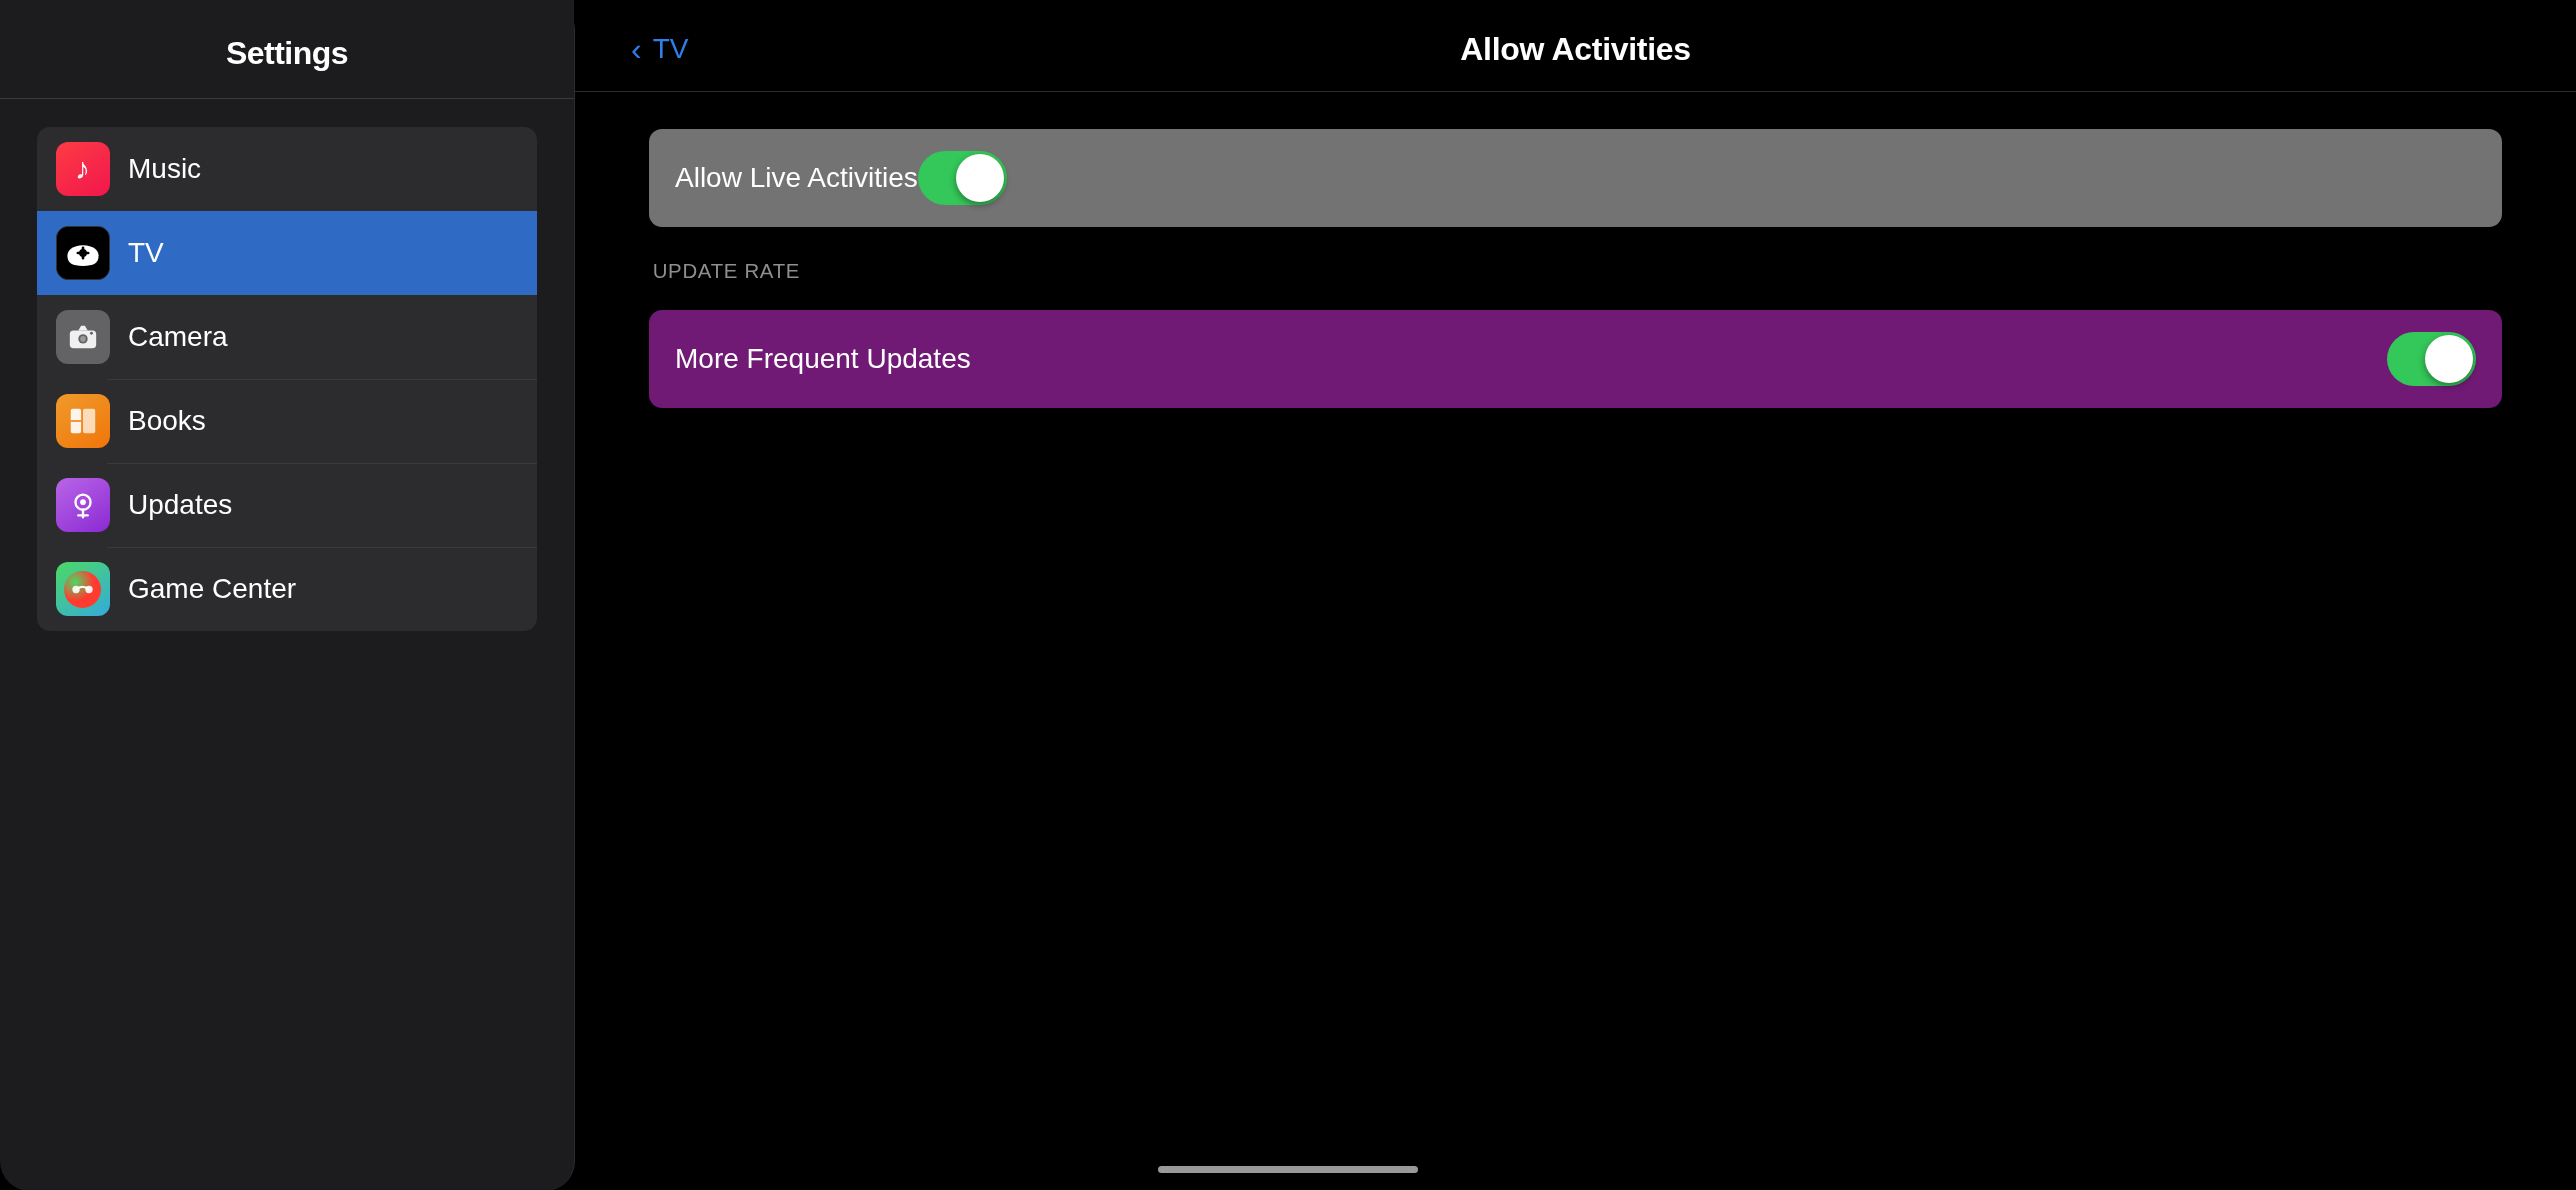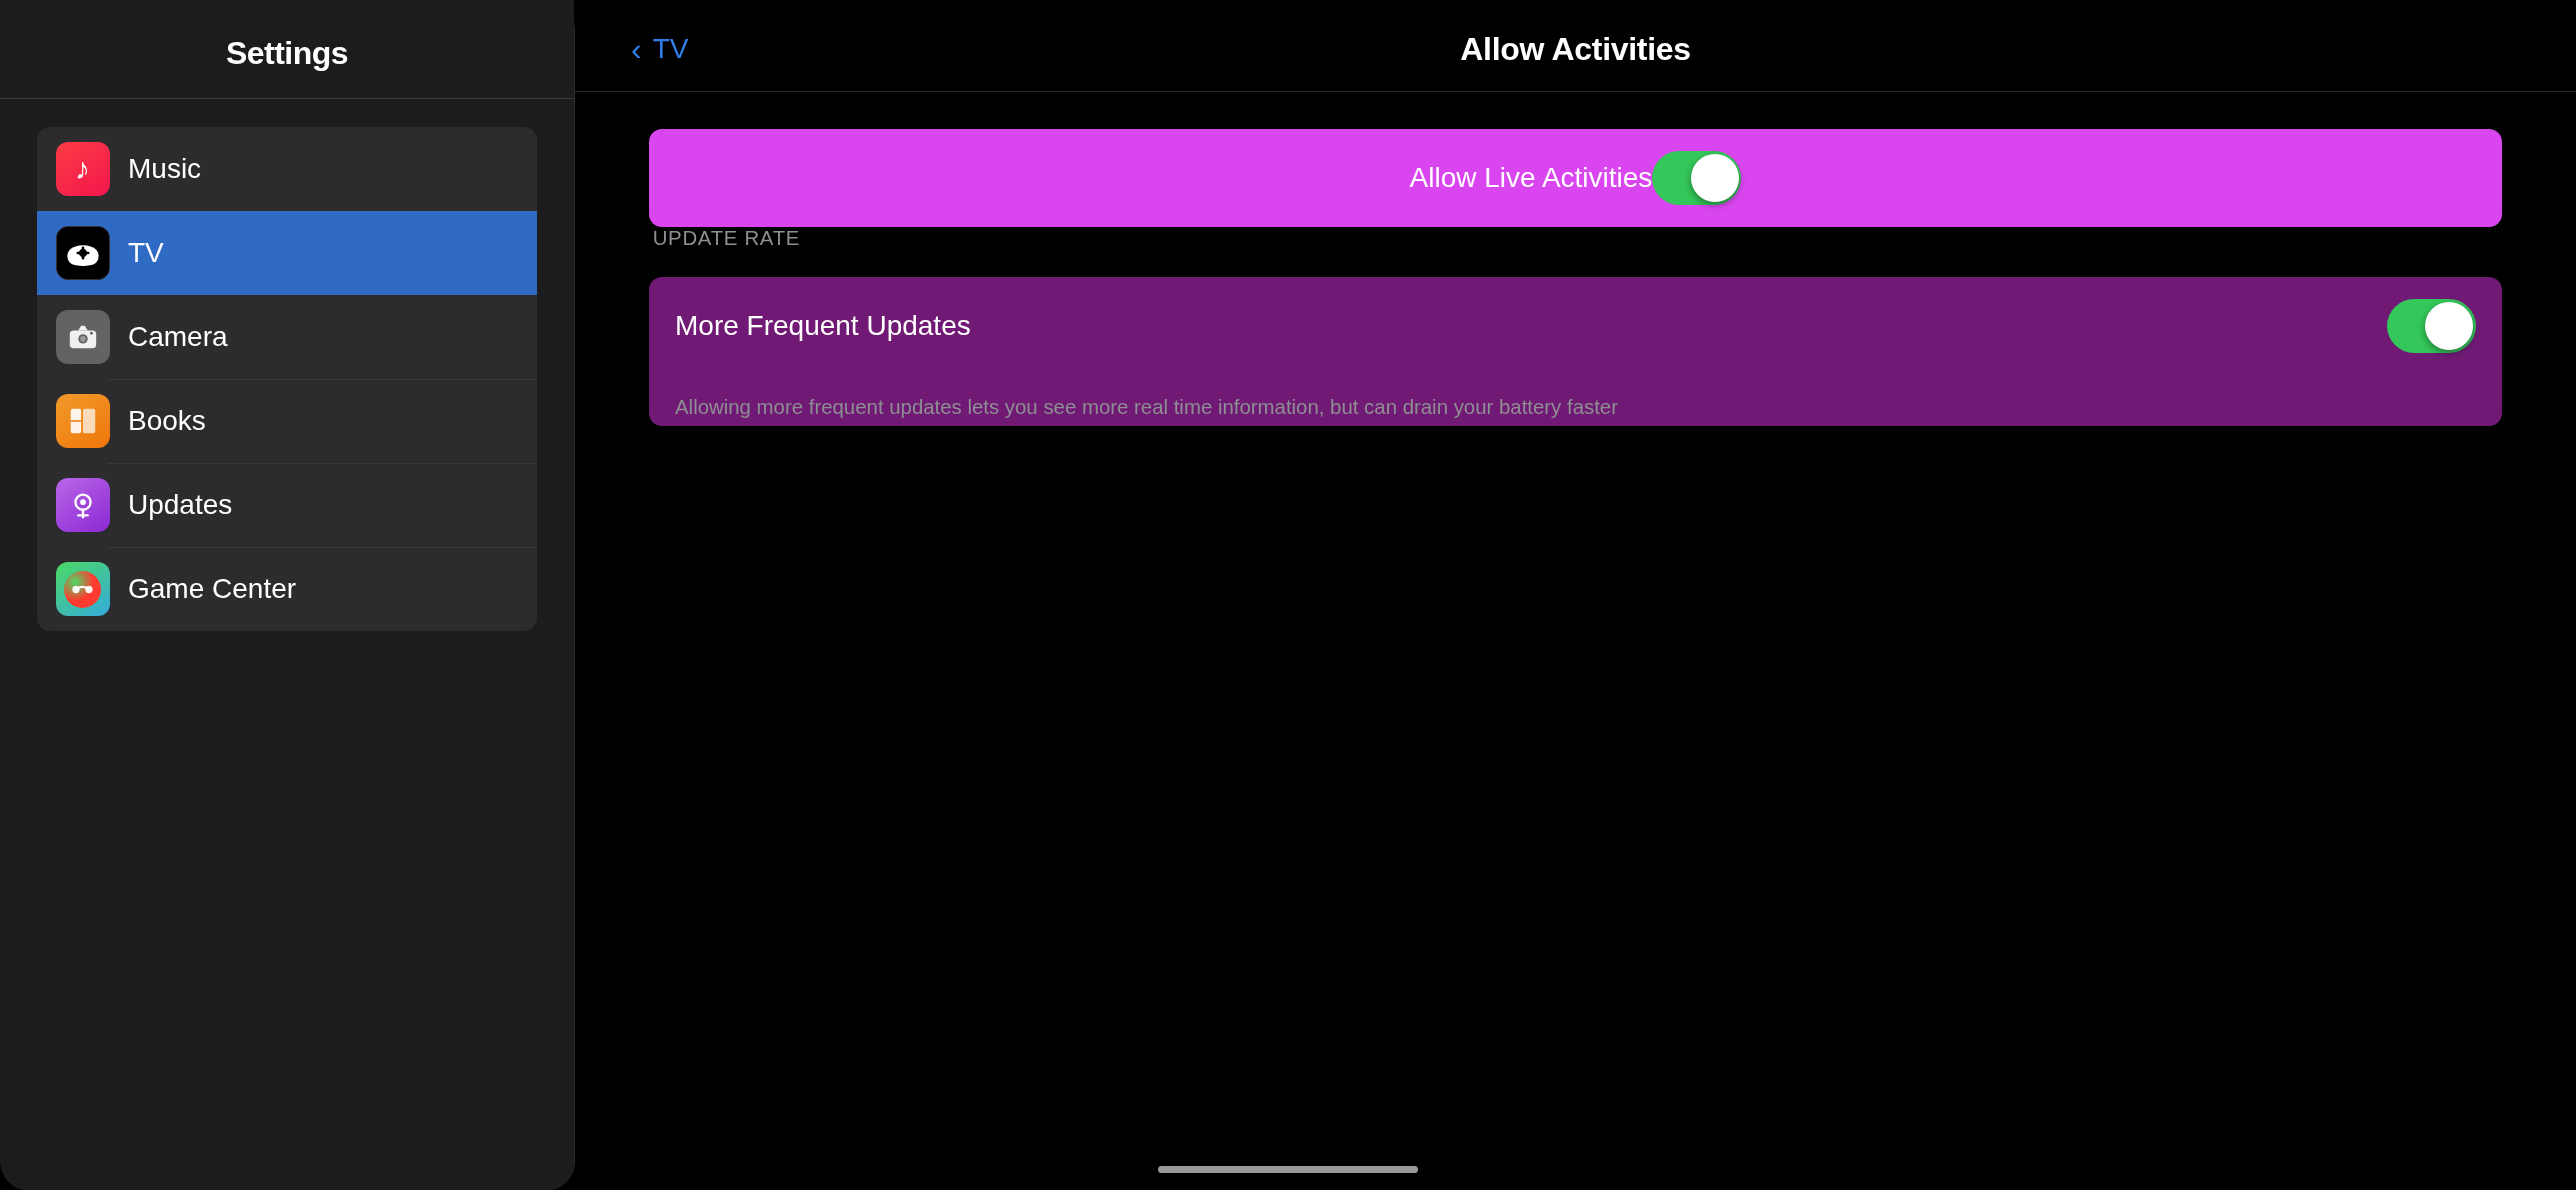--- a/index.html
+++ b/index.html
@@ -182,26 +182,27 @@
 
     .right-content {
       padding: 37px 74px;
       display: flex;
       flex-direction: column;
       gap: 0;
     }
 
     
     .toggle-row {
-      background: #d946ef;
+      background: #737373;
       border-radius: 13px;
       display: flex;
       align-items: center;
-      justify-content: center;
+      justify-content: flex-start;
       padding: 22px 26px;
+      margin-bottom: 33px;
     }
 
     .toggle-label {
       color: #fff;
       font-size: 28px;
       font-weight: 400;
     }
 
     
     .toggle-switch {
@@ -394,21 +395,20 @@
 
     <div class="toggle-section">
       <span class="section-label">UPDATE RATE</span>
       <div class="toggle-group">
         <div class="toggle-row-inner">
           <span class="toggle-label">More Frequent Updates</span>
           <div class="toggle-switch on">
             <div class="toggle-knob"></div>
           </div>
         </div>
-        <div class="helper-text">Allowing more frequent updates lets you see more real time information, but can drain your battery faster</div>
       </div>
     </div>
 
   </div>
 
   <div class="home-indicator" style="position:fixed;bottom:16.7px;left:50%;transform:translateX(-50%);"></div>
 </div>
 
 
 </body></html>

